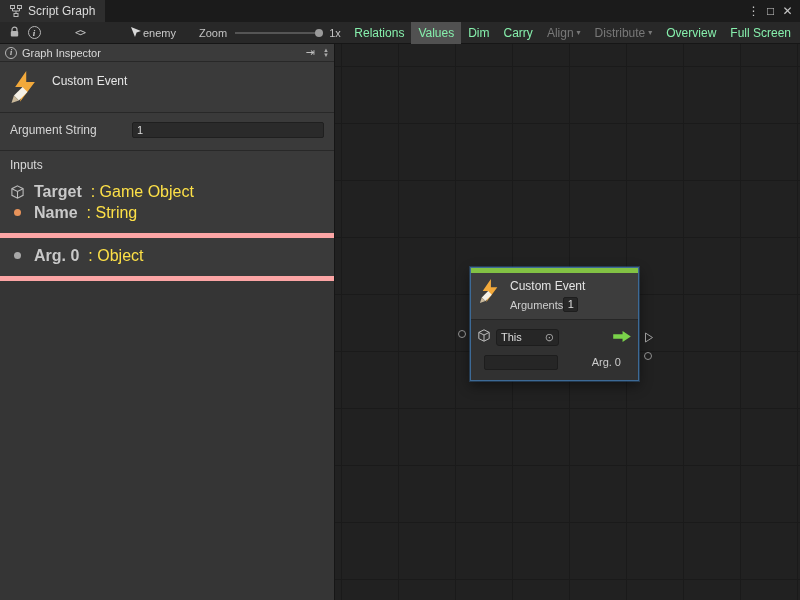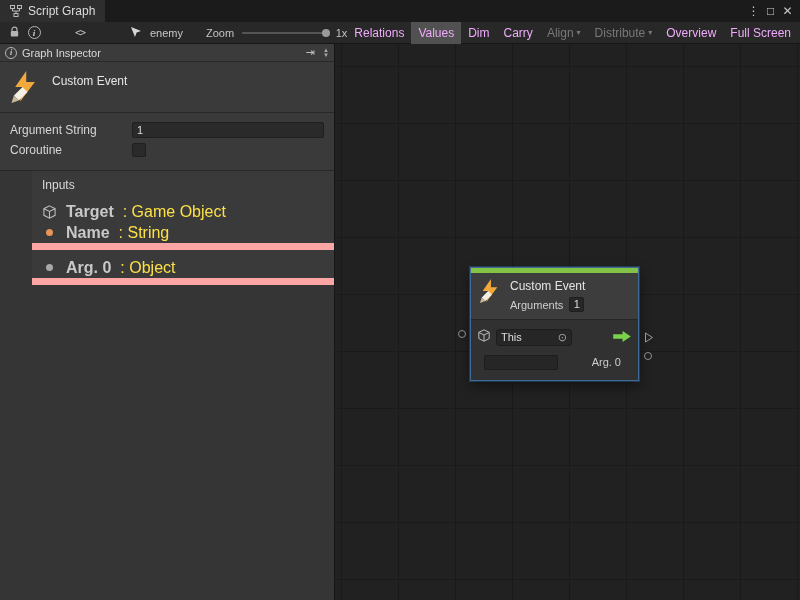--- a/index.html
+++ b/index.html
@@ -13,28 +13,28 @@
   .tb-grow { flex:1; }
   .win-ctrl { width:17px; display:flex; align-items:center; justify-content:center; color:#c8c8c8; font-size:12px; cursor:default; }
   .win-ctrl:last-child { margin-right:4px; }
 
   
   .toolbar { height:22px; background:#282828; border-bottom:1px solid #161616; display:flex; align-items:center; padding:0 2px; font-size:11px; color:#c9c9c9; }
   .icon-btn { height:20px; min-width:20px; display:flex; align-items:center; justify-content:center; border-radius:2px; }
   .lock-btn { margin-left:2px; }
   .info-circle { width:13px; height:13px; border-radius:50%; border:1px solid #b5b5b5; color:#cfcfcf; font-size:9px; font-weight:bold; display:flex; align-items:center; justify-content:center; font-family:"Liberation Serif",serif; font-style:italic; }
   .code-glyph { font-family:"DejaVu Sans Mono",monospace; font-size:10px; color:#c5c5c5; letter-spacing:-1px; }
-  .graph-name-group { display:flex; align-items:center; gap:8px; margin-left:40px; }
+  .graph-name-group { display:flex; align-items:center; gap:1px; margin-left:40px; }
   .zoom-label { margin-left:23px; color:#c3c3c3; }
   .zoom-slider { width:88px; height:10px; position:relative; margin:0 6px 0 8px; }
   .zoom-track { position:absolute; left:0; right:0; top:4px; height:2px; background:#555; }
   .zoom-thumb { position:absolute; right:0; top:1px; width:8px; height:8px; border-radius:50%; background:#9a9a9a; }
   .zoom-value { color:#c3c3c3; }
   .tb-buttons { margin-left:auto; display:flex; align-items:stretch; height:22px; }
-  .tb-btn { display:flex; align-items:center; gap:3px; padding:0 7px; font-size:12px; color:#f0abfc; white-space:nowrap; }
+  .tb-btn { display:flex; align-items:center; gap:3px; padding:0 7px; font-size:12px; color:#86efac; white-space:nowrap; }
   .tb-btn.active { background:#515151; }
   .tb-btn.disabled { color:#787878; }
   .caret { font-size:8px; line-height:1; }
 
   
   .main { display:flex; height:556px; }
 
   
   .inspector { width:335px; background:#353535; border-right:1px solid #161616; display:flex; flex-direction:column; }
   .insp-header { height:18px; background:#3b3b3b; border-bottom:1px solid #282828; display:flex; align-items:center; gap:5px; padding:0 5px; font-size:11px; color:#d8d8d8; }
@@ -45,21 +45,21 @@
 
   .event-header { background:#3a3a3a; border-bottom:1px solid #282828; padding:9px 10px 8px; height:51px; display:flex; gap:12px; align-items:flex-start; }
   .event-title { font-size:12px; color:#e6e6e6; padding-top:3px; }
 
   .fields-block { background:#3a3a3a; border-bottom:1px solid #282828; padding:7px 10px 10px; }
   .field-row { display:flex; align-items:center; height:20px; }
   .field-label { width:122px; font-size:12px; color:#d6d6d6; }
   .text-input { flex:1; height:16px; background:#2a2a2a; border:1px solid #1f1f1f; border-radius:2px; color:#dddddd; font-family:"Liberation Sans",sans-serif; font-size:11px; padding:0 4px; outline:none; }
   .checkbox { appearance:none; -webkit-appearance:none; width:14px; height:14px; background:#2a2a2a; border:1px solid #1f1f1f; border-radius:2px; }
 
-  .section { background:#3a3a3a; border-bottom:7px solid #fca5a5; padding:7px 10px 0;margin-left:32px; }
+  .section { background:#3a3a3a; border-bottom:5px solid #fca5a5; padding:7px 10px 10px; }
   .section-title { font-size:12px; color:#dadada; margin-bottom:9px; }
   .port-row { display:flex; align-items:center; gap:9px; height:21px; font-size:16px; }
   .port-icon { width:15px; display:flex; align-items:center; justify-content:center; }
   .port-name { font-weight:bold; color:#c9c9c9; }
   .port-type { color:#fde047; }
   .insp-filler { flex:1; background:#353535; }
 
   .dot { width:7px; height:7px; border-radius:50%; }
   .dot-orange { background:#e8935a; }
   .dot-gray { background:#a8a8a8; }
@@ -68,25 +68,25 @@
   .graph { flex:1; position:relative; background-color:#212121;
     background-image: linear-gradient(#1a1a1a 1px, transparent 1px),
                       linear-gradient(90deg, #1a1a1a 1px, transparent 1px);
     background-size:57px 57px; background-position:6px 22px; }
 
   .node { position:absolute; left:135px; top:223px; width:169px; background:#313131;
     border:1px solid #3d6a96; box-shadow:0 0 0 1px rgba(60,120,180,0.35), 0 5px 12px rgba(0,0,0,0.45); }
   .node-accent { height:5px; }
   .node-header { background:#3d3d3d; border-bottom:1px solid #262626; padding:6px 8px 7px; display:flex; gap:9px; align-items:flex-start; }
   .node-title { font-size:12px; color:#e4e4e4; }
-  .node-args-row { display:flex; align-items:center; gap:6px; margin-top:4px; font-size:11px; color:#cfcfcf; }
+  .node-args-row { display:flex; align-items:center; gap:0; margin-top:4px; font-size:11px; color:#cfcfcf; }
   .mini-field { min-width:15px; height:15px; background:#272727; border:1px solid #1e1e1e; border-radius:2px; color:#dddddd; font-size:11px; text-align:center; line-height:13px; padding:0 3px; }
   .node-body { padding:8px 7px 9px; display:flex; flex-direction:column; gap:7px; }
   .node-row { display:flex; align-items:center; gap:6px; height:18px; }
-  .this-field { width:76px; height:17px; background:#262626; border:1px solid #1d1d1d; border-radius:3px; display:flex; align-items:center; justify-content:space-between; padding:0 4px; font-size:11px; color:#dddddd; }
+  .this-field { width:63px; height:17px; background:#262626; border:1px solid #1d1d1d; border-radius:3px; display:flex; align-items:center; justify-content:space-between; padding:0 4px; font-size:11px; color:#dddddd; }
   .picker-glyph { color:#a8a8a8; font-size:11px; }
   .arg-input { width:74px; height:15px; background:#262626; border:1px solid #1d1d1d; border-radius:2px; color:#ddd; font-size:11px; padding:0 3px; outline:none; font-family:"Liberation Sans",sans-serif; }
   .row-grow { flex:1; }
   .arg-label { font-size:11px; color:#cccccc; margin-right:4px; }
 
   .port-circle { position:absolute; width:8px; height:8px; border:1px solid #8f8f8f; border-radius:50%; background:#1e1e1e; }
   .port-tri { position:absolute; }
 </style>
 </head>
 <body>
@@ -201,24 +201,20 @@
             <path d="M3 20 L7 24 L1 26 Z" fill="#c9b89a"></path>
           </svg>
         </span>
         <span class="event-title">Custom Event</span>
       </div>
 
       <div class="fields-block">
         <div class="field-row">
           <span class="field-label">Argument String</span>
           <input class="text-input" type="text" value="1" style="">
-        </div>
-        <div class="field-row">
-          <span class="field-label">Coroutine</span>
-          <input class="checkbox" type="checkbox" style="">
         </div>
       </div>
 
       <div class="section">
         <div class="section-title">Inputs</div>
         <div class="port-row">
           <span class="port-icon">
             <svg width="13" height="14" viewBox="0 0 12 13" fill="none" stroke="#bcbcbc">
               <path d="M6 0.8 L11.2 3.4 V9.6 L6 12.2 L0.8 9.6 V3.4 Z"></path>
               <path d="M0.8 3.4 L6 6 L11.2 3.4"></path>

